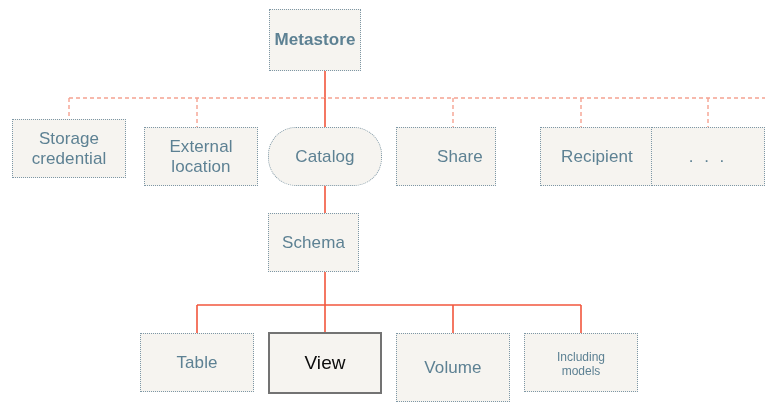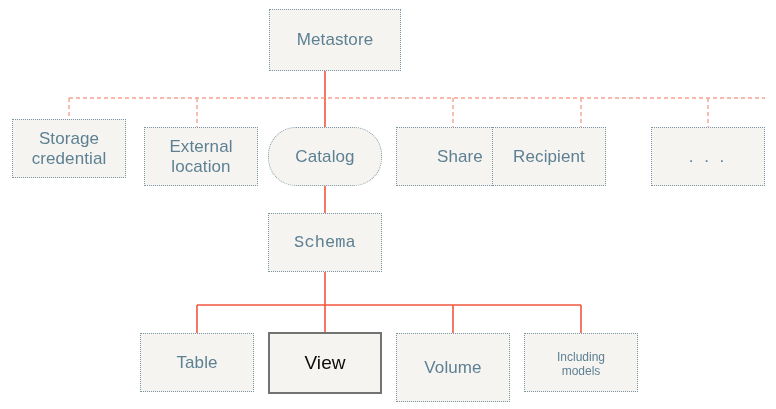--- a/index.html
+++ b/index.html
@@ -54,44 +54,44 @@
       <polyline points="708,98 708,127" fill="none" stroke="#f5a291" stroke-width="1.4" stroke-dasharray="4 3"></polyline>
       <polyline points="325,186 325,213" fill="none" stroke="#f2563c" stroke-width="1.6"></polyline>
       <polyline points="325,272 325,305" fill="none" stroke="#f2563c" stroke-width="1.6"></polyline>
       <polyline points="197,305 581,305" fill="none" stroke="#f2563c" stroke-width="1.6"></polyline>
       <polyline points="197,305 197,333" fill="none" stroke="#f2563c" stroke-width="1.6"></polyline>
       <polyline points="325,305 325,332" fill="none" stroke="#f2563c" stroke-width="1.6"></polyline>
       <polyline points="453,305 453,333" fill="none" stroke="#f2563c" stroke-width="1.6"></polyline>
       <polyline points="581,305 581,333" fill="none" stroke="#f2563c" stroke-width="1.6"></polyline>
     </svg>
   <div id="nodes">
-      <div class="node" style="left: 269px; top: 9px; width: 132px; height: 62px;">
+      <div class="node" style="left: 269px; top: 9px; width: 92px; height: 62px; font-weight: bold;">
         <div class="lbl">Metastore</div>
       </div>
       <div class="node" style="left: 12px; top: 119px; width: 114px; height: 59px;">
         <div class="lbl">Storage
 credential</div>
       </div>
       <div class="node" style="left: 144px; top: 127px; width: 114px; height: 59px;">
         <div class="lbl">External
 location</div>
       </div>
       <div class="node" style="left: 268px; top: 127px; width: 114px; height: 59px; border-radius: 28px;">
         <div class="lbl">Catalog</div>
       </div>
       <div class="node" style="left: 396px; top: 127px; width: 100px; height: 59px; padding-left: 28px;">
         <div class="lbl">Share</div>
       </div>
-      <div class="node" style="left: 492px; top: 127px; width: 114px; height: 59px;">
+      <div class="node" style="left: 540px; top: 127px; width: 114px; height: 59px;">
         <div class="lbl">Recipient</div>
       </div>
       <div class="node dots" style="left: 651px; top: 127px; width: 114px; height: 59px;">
         <div class="lbl">. . .</div>
       </div>
-      <div class="node" style="left: 268px; top: 213px; width: 114px; height: 59px; font-family: Liberation Mono, monospace;">
+      <div class="node" style="left: 268px; top: 213px; width: 91px; height: 59px;">
         <div class="lbl">Schema</div>
       </div>
       <div class="node" style="left: 140px; top: 333px; width: 114px; height: 59px;">
         <div class="lbl">Table</div>
       </div>
       <div class="node highlight" style="left: 268px; top: 332px; width: 114px; height: 62px;">
         <div class="lbl">View</div>
       </div>
       <div class="node" style="left: 396px; top: 333px; width: 114px; height: 69px;">
         <div class="lbl">Volume</div>

